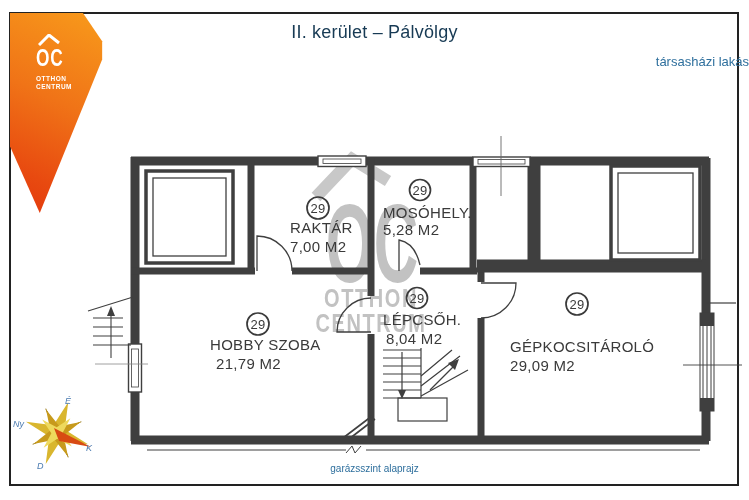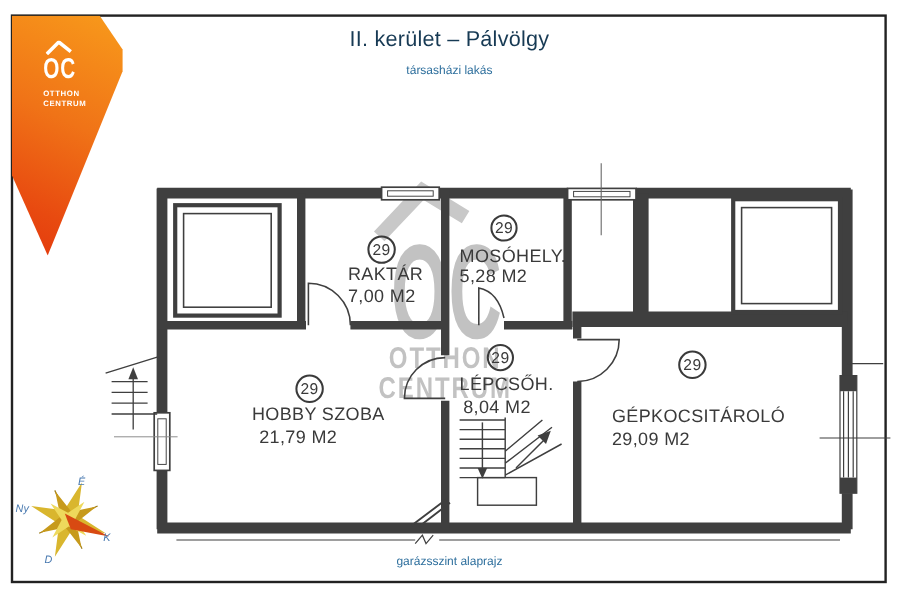--- a/index.html
+++ b/index.html
@@ -1,22 +1,22 @@
 <!DOCTYPE html>
 <html><head>
 <meta charset="utf-8">
 <style>
   html,body{margin:0;padding:0;}
   body{width:749px;height:500px;position:relative;background:#fff;overflow:hidden;
        font-family:"Liberation Sans",sans-serif;}
   .frame{position:absolute;left:9px;top:12px;width:726px;height:470px;border:2px solid #222;}
   .title{position:absolute;top:22px;left:0;width:749px;text-align:center;
          font-size:18px;font-weight:normal;color:#173a54;letter-spacing:.2px;}
-  .subtitle{position:absolute;top:54px;left:0;width:749px;text-align:center;
-            font-size:10px;color:#2e6f9d;}
+  .subtitle{position:absolute;top:54px;left:0;width:749px;text-align:right;
+            font-size:13px;color:#2e6f9d;}
   .footer{position:absolute;top:463px;left:0;width:749px;text-align:center;
           font-size:10px;color:#2e6f9d;}
   .logo{position:absolute;left:10px;top:13px;width:96px;height:202px;
         background:linear-gradient(205deg,#f89b1b 0%,#f07317 45%,#e84a10 80%,#e3380d 100%);
         clip-path:polygon(0 0,76% 0,96% 14%,96% 23%,31% 99%,0 66%);}
   .logo-roof{position:absolute;left:28px;top:21px;}
   .logo-mono{position:absolute;left:26px;top:31px;font-size:24px;font-weight:bold;color:#fff;
              transform:scaleX(.72);transform-origin:left center;letter-spacing:1px;}
   .logo-l1{position:absolute;left:26px;top:62px;font-size:6.5px;font-weight:bold;color:#fff;letter-spacing:.5px;}
   .logo-l2{position:absolute;left:26px;top:70px;font-size:6.5px;font-weight:bold;color:#fff;letter-spacing:.5px;}

